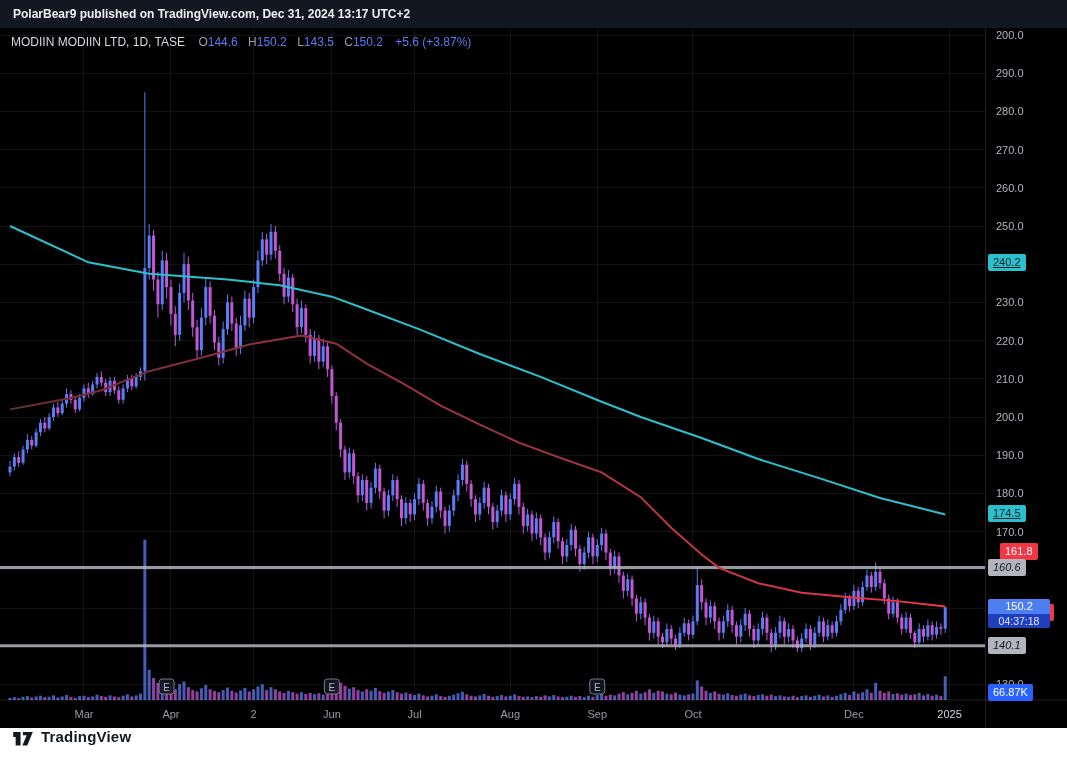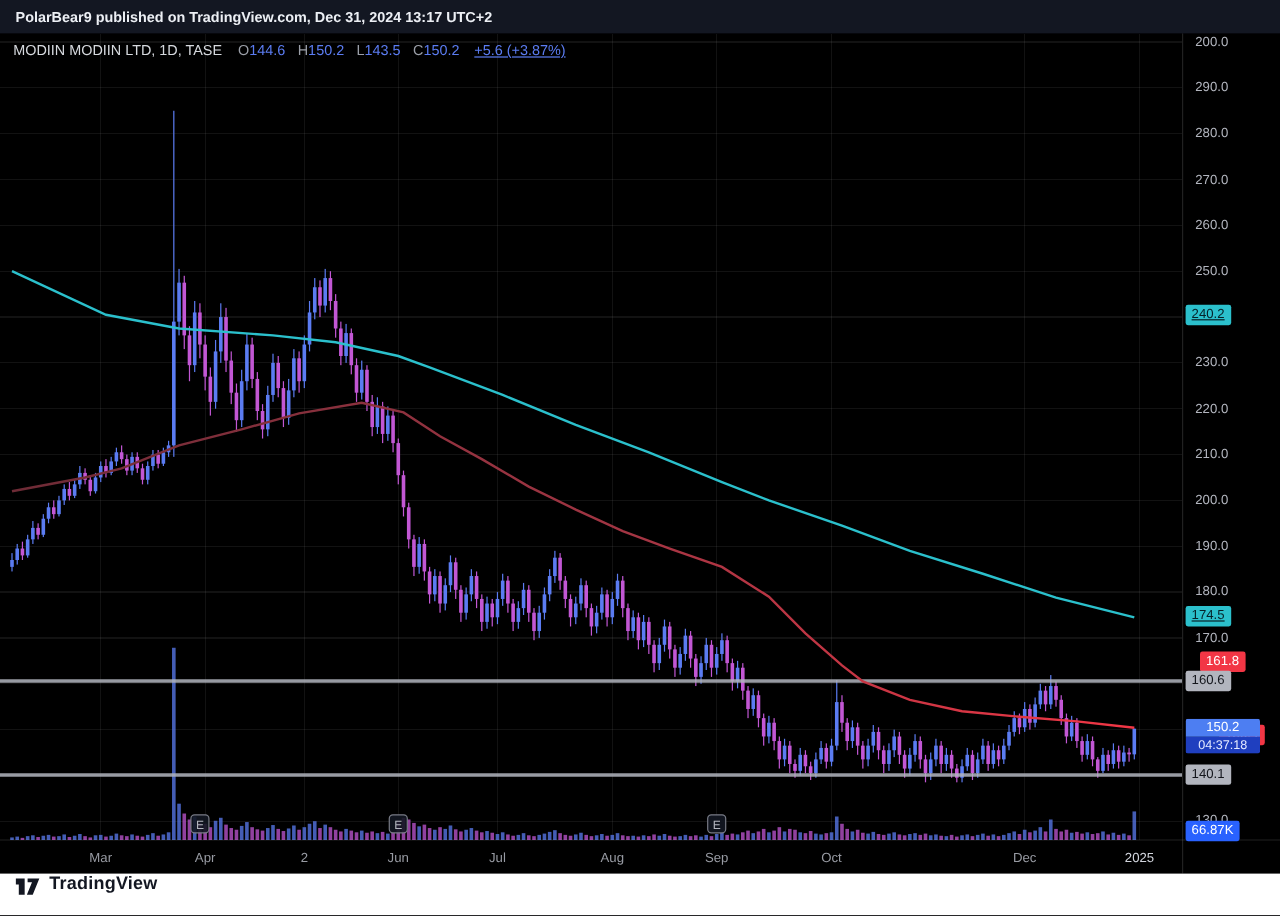--- a/index.html
+++ b/index.html
@@ -7,29 +7,29 @@
   .page{position:relative;width:1067px;height:763px;background:#000;overflow:hidden;
         font-family:"Liberation Sans",sans-serif;}
   .banner{position:absolute;top:0;left:0;width:100%;height:28px;background:#131722;
           color:#eceff4;font-size:12px;font-weight:700;line-height:28px;padding-left:13px;}
   .chart{position:absolute;top:28px;left:0;width:1067px;height:700px;background:#000;}
   #plot{position:absolute;left:0;top:0;}
   .legend{position:absolute;top:7px;left:11px;font-size:12px;white-space:nowrap;z-index:5;}
   .legend .sym{color:#d6d9de;margin-right:10px;}
   .legend .lbl{color:#9b9fa8;}
   .legend .val{color:var(--up);margin-right:7px;}
-  .legend .chg{color:var(--up);margin-left:2px;text-decoration:underline;}
+  .legend .chg{color:var(--up);margin-left:2px;}
   .axis{position:absolute;left:985px;top:0;width:82px;height:700px;
         border-left:1px solid rgba(255,255,255,0.13);z-index:4;}
   .tick{position:absolute;left:10px;font-size:11px;color:#b2b5be;height:14px;line-height:14px;}
   .badge{position:absolute;left:2px;font-size:11px;line-height:13px;padding:2px 5px;
          border-radius:2px;white-space:nowrap;z-index:2;}
   .badge.teal{background:var(--teal);color:#062229;text-decoration:underline;}
   .badge.red{background:var(--red);color:#fff;}
-  .badge.gray{background:var(--graylvl);color:#14161c;}
+  .badge.gray{background:var(--graylvl);color:#14161c;font-style:italic;}
   .badge.blue{background:var(--bblue);color:#fff;}
   .pbadge{position:absolute;left:2px;width:62px;text-align:center;font-size:11px;
           border-radius:2px;overflow:hidden;z-index:3;}
   .pbadge .p{background:var(--pbad);color:#fff;line-height:15px;}
   .pbadge .cd{background:var(--cdbad);color:#e3e9ff;line-height:14px;font-size:10.5px;}
   .footer{position:absolute;left:0;top:728px;width:100%;height:35px;background:#ffffff;
           display:flex;align-items:flex-start;padding-left:12px;gap:7px;}
   .footer .brand{font-size:15px;font-weight:700;color:#131722;letter-spacing:.2px;}
 </style>
 </head>

